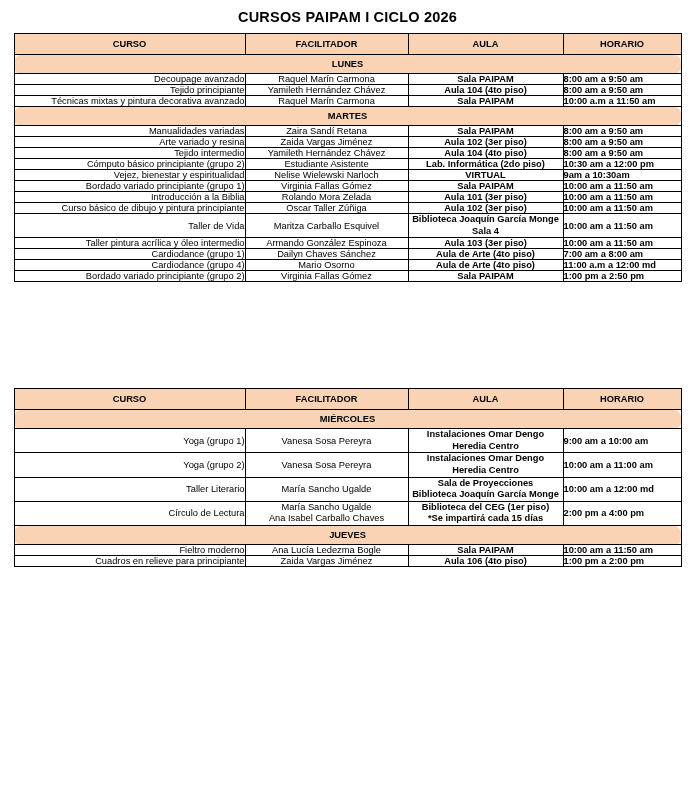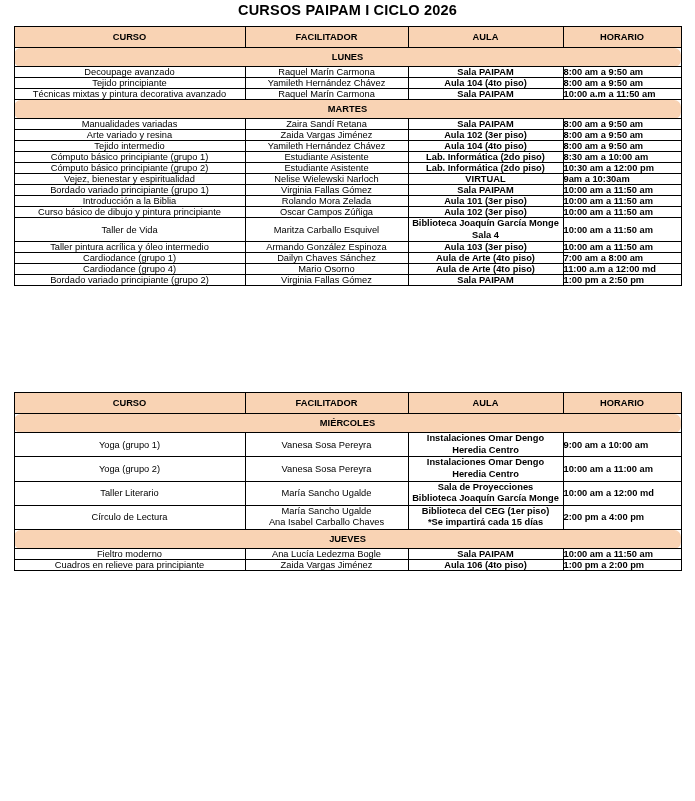--- a/index.html
+++ b/index.html
@@ -15,21 +15,21 @@
   .page {
     width: 695px;
     box-sizing: border-box;
     padding: 0;
   }
   .doc-title {
     text-align: center;
     font-size: 14.5px;
     font-weight: bold;
     letter-spacing: 0.2px;
-    margin: 2px 0 8px 0;
+    margin: 9px 0 8px 0;
   }
   table.sched {
     border-collapse: collapse;
     table-layout: fixed;
     width: 667px;
     margin: 0 auto;
   }
   table.sched td, table.sched th {
     border: 1px solid #000000;
     font-size: 9.3px;
@@ -50,21 +50,21 @@
   }
   td.day {
     background: #f9d3b4;
     font-weight: bold;
     font-size: 10.5px;
     text-align: center;
     height: 18px;
     border-radius: 7px;
   }
   td.curso {
-    text-align: center;
+    text-align: right;
     padding: 4px 5px;
   }
   td.fac {
     text-align: center;
     padding: 4px 3px;
   }
   td.aula {
     text-align: center;
     font-weight: bold;
     padding: 4px 3px;
@@ -139,26 +139,20 @@
           <td class="aula">Aula 102 (3er piso)</td>
           <td class="hora">8:00 am a 9:50 am</td>
         </tr>
         <tr>
           <td class="curso">Tejido intermedio</td>
           <td class="fac">Yamileth Hernández Chávez</td>
           <td class="aula">Aula 104 (4to piso)</td>
           <td class="hora">8:00 am a 9:50 am</td>
         </tr>
         <tr>
-          <td class="curso">Cómputo básico principiante (grupo 1)</td>
-          <td class="fac">Estudiante Asistente</td>
-          <td class="aula">Lab. Informática (2do piso)</td>
-          <td class="hora">8:30 am a 10:00 am</td>
-        </tr>
-        <tr>
           <td class="curso">Cómputo básico principiante (grupo 2)</td>
           <td class="fac">Estudiante Asistente</td>
           <td class="aula">Lab. Informática (2do piso)</td>
           <td class="hora">10:30 am a 12:00 pm</td>
         </tr>
         <tr>
           <td class="curso">Vejez, bienestar y espiritualidad</td>
           <td class="fac">Nelise Wielewski Narloch</td>
           <td class="aula">VIRTUAL</td>
           <td class="hora">9am a 10:30am</td>
@@ -170,21 +164,21 @@
           <td class="hora">10:00 am a 11:50 am</td>
         </tr>
         <tr>
           <td class="curso">Introducción a la Biblia</td>
           <td class="fac">Rolando Mora Zelada</td>
           <td class="aula">Aula 101 (3er piso)</td>
           <td class="hora">10:00 am a 11:50 am</td>
         </tr>
         <tr>
           <td class="curso">Curso básico de dibujo y pintura principiante</td>
-          <td class="fac">Oscar Campos Zúñiga</td>
+          <td class="fac">Oscar Taller Zúñiga</td>
           <td class="aula">Aula 102 (3er piso)</td>
           <td class="hora">10:00 am a 11:50 am</td>
         </tr>
         <tr>
           <td class="curso">Taller de Vida</td>
           <td class="fac">Maritza Carballo Esquivel</td>
           <td class="aula multi">Biblioteca Joaquín García Monge<br>Sala 4</td>
           <td class="hora">10:00 am a 11:50 am</td>
         </tr>
         <tr>

